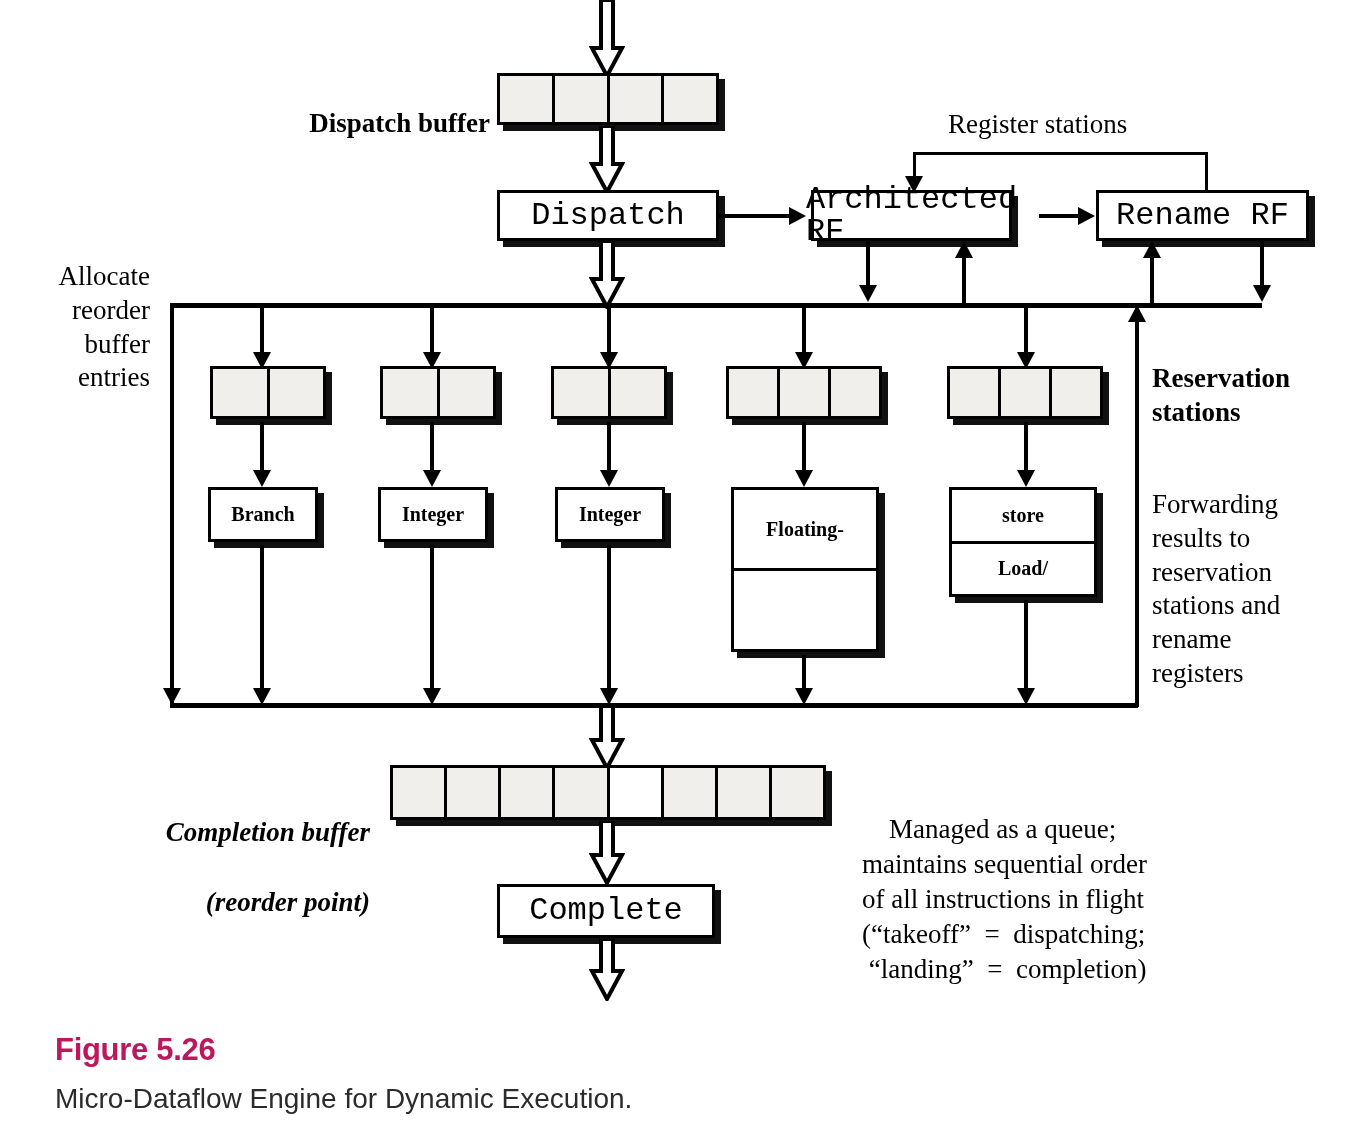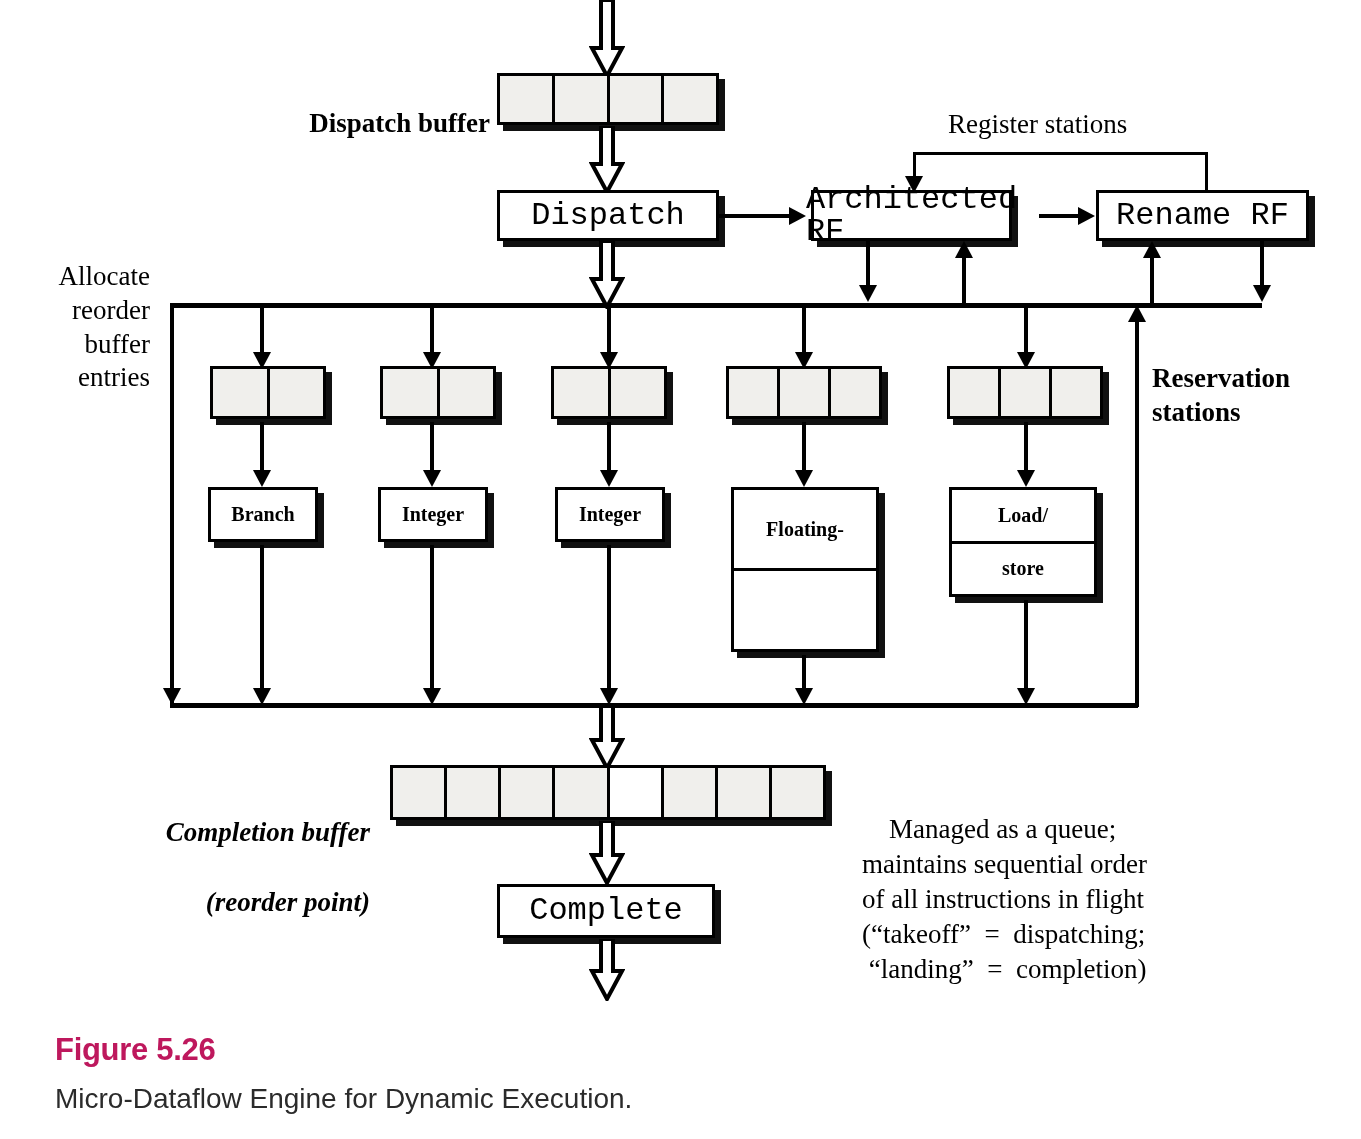--- a/index.html
+++ b/index.html
@@ -189,38 +189,39 @@
       <div class="urow">Integer</div>
     </div>
   <div class="ubox" id="fu-integer-2" style="left:555px;top:487px;width:110px;height:55px;">
       <div class="urow">Integer</div>
     </div>
   <div class="ubox" id="fu-floating-point" style="left:731px;top:487px;width:148px;height:165px;">
       <div class="urow">Floating-</div>
       <div class="urow"></div>
     </div>
   <div class="ubox" id="fu-load-store" style="left:949px;top:487px;width:148px;height:110px;">
+      <div class="urow">store</div>
       <div class="urow">Load/</div>
-      <div class="urow">store</div>
     </div>
 
   <div class="vl" style="left:260px;top:545px;height:145px;"></div>
   <div class="ad" style="left:253px;top:688px;"></div>
   <div class="vl" style="left:430px;top:545px;height:145px;"></div>
   <div class="ad" style="left:423px;top:688px;"></div>
   <div class="vl" style="left:607px;top:545px;height:145px;"></div>
   <div class="ad" style="left:600px;top:688px;"></div>
   <div class="vl" style="left:802px;top:655px;height:35px;"></div>
   <div class="ad" style="left:795px;top:688px;"></div>
   <div class="vl" style="left:1024px;top:600px;height:90px;"></div>
   <div class="ad" style="left:1017px;top:688px;"></div>
 
   <div class="vl" style="left:1135px;top:320px;height:387px;"></div>
   <div class="au" style="left:1128px;top:305px;"></div>
 
+  <div class="lbl" style="left:1152px;top:488px;font-size:27px;line-height:1.25;">Forwarding<br>results to<br>reservation<br>stations and<br>rename<br>registers</div>
 
   <div class="hl" style="left:170px;top:703px;width:968px;height:5px;"></div>
 
   <div class="hollow" style="left:589px;top:706px;">
     <svg width="36" height="64" viewBox="0 0 36 64">
       <path d="M12,0 L12,34 L3,34 L18,62 L33,34 L24,34 L24,0 Z" fill="#ffffff" stroke="#000" stroke-width="4" stroke-linejoin="miter"></path>
     </svg>
   </div>
 
   <div class="lbl bold rt" style="left:60px;top:760px;width:310px;font-size:27px;line-height:1.3;font-style:italic;">

